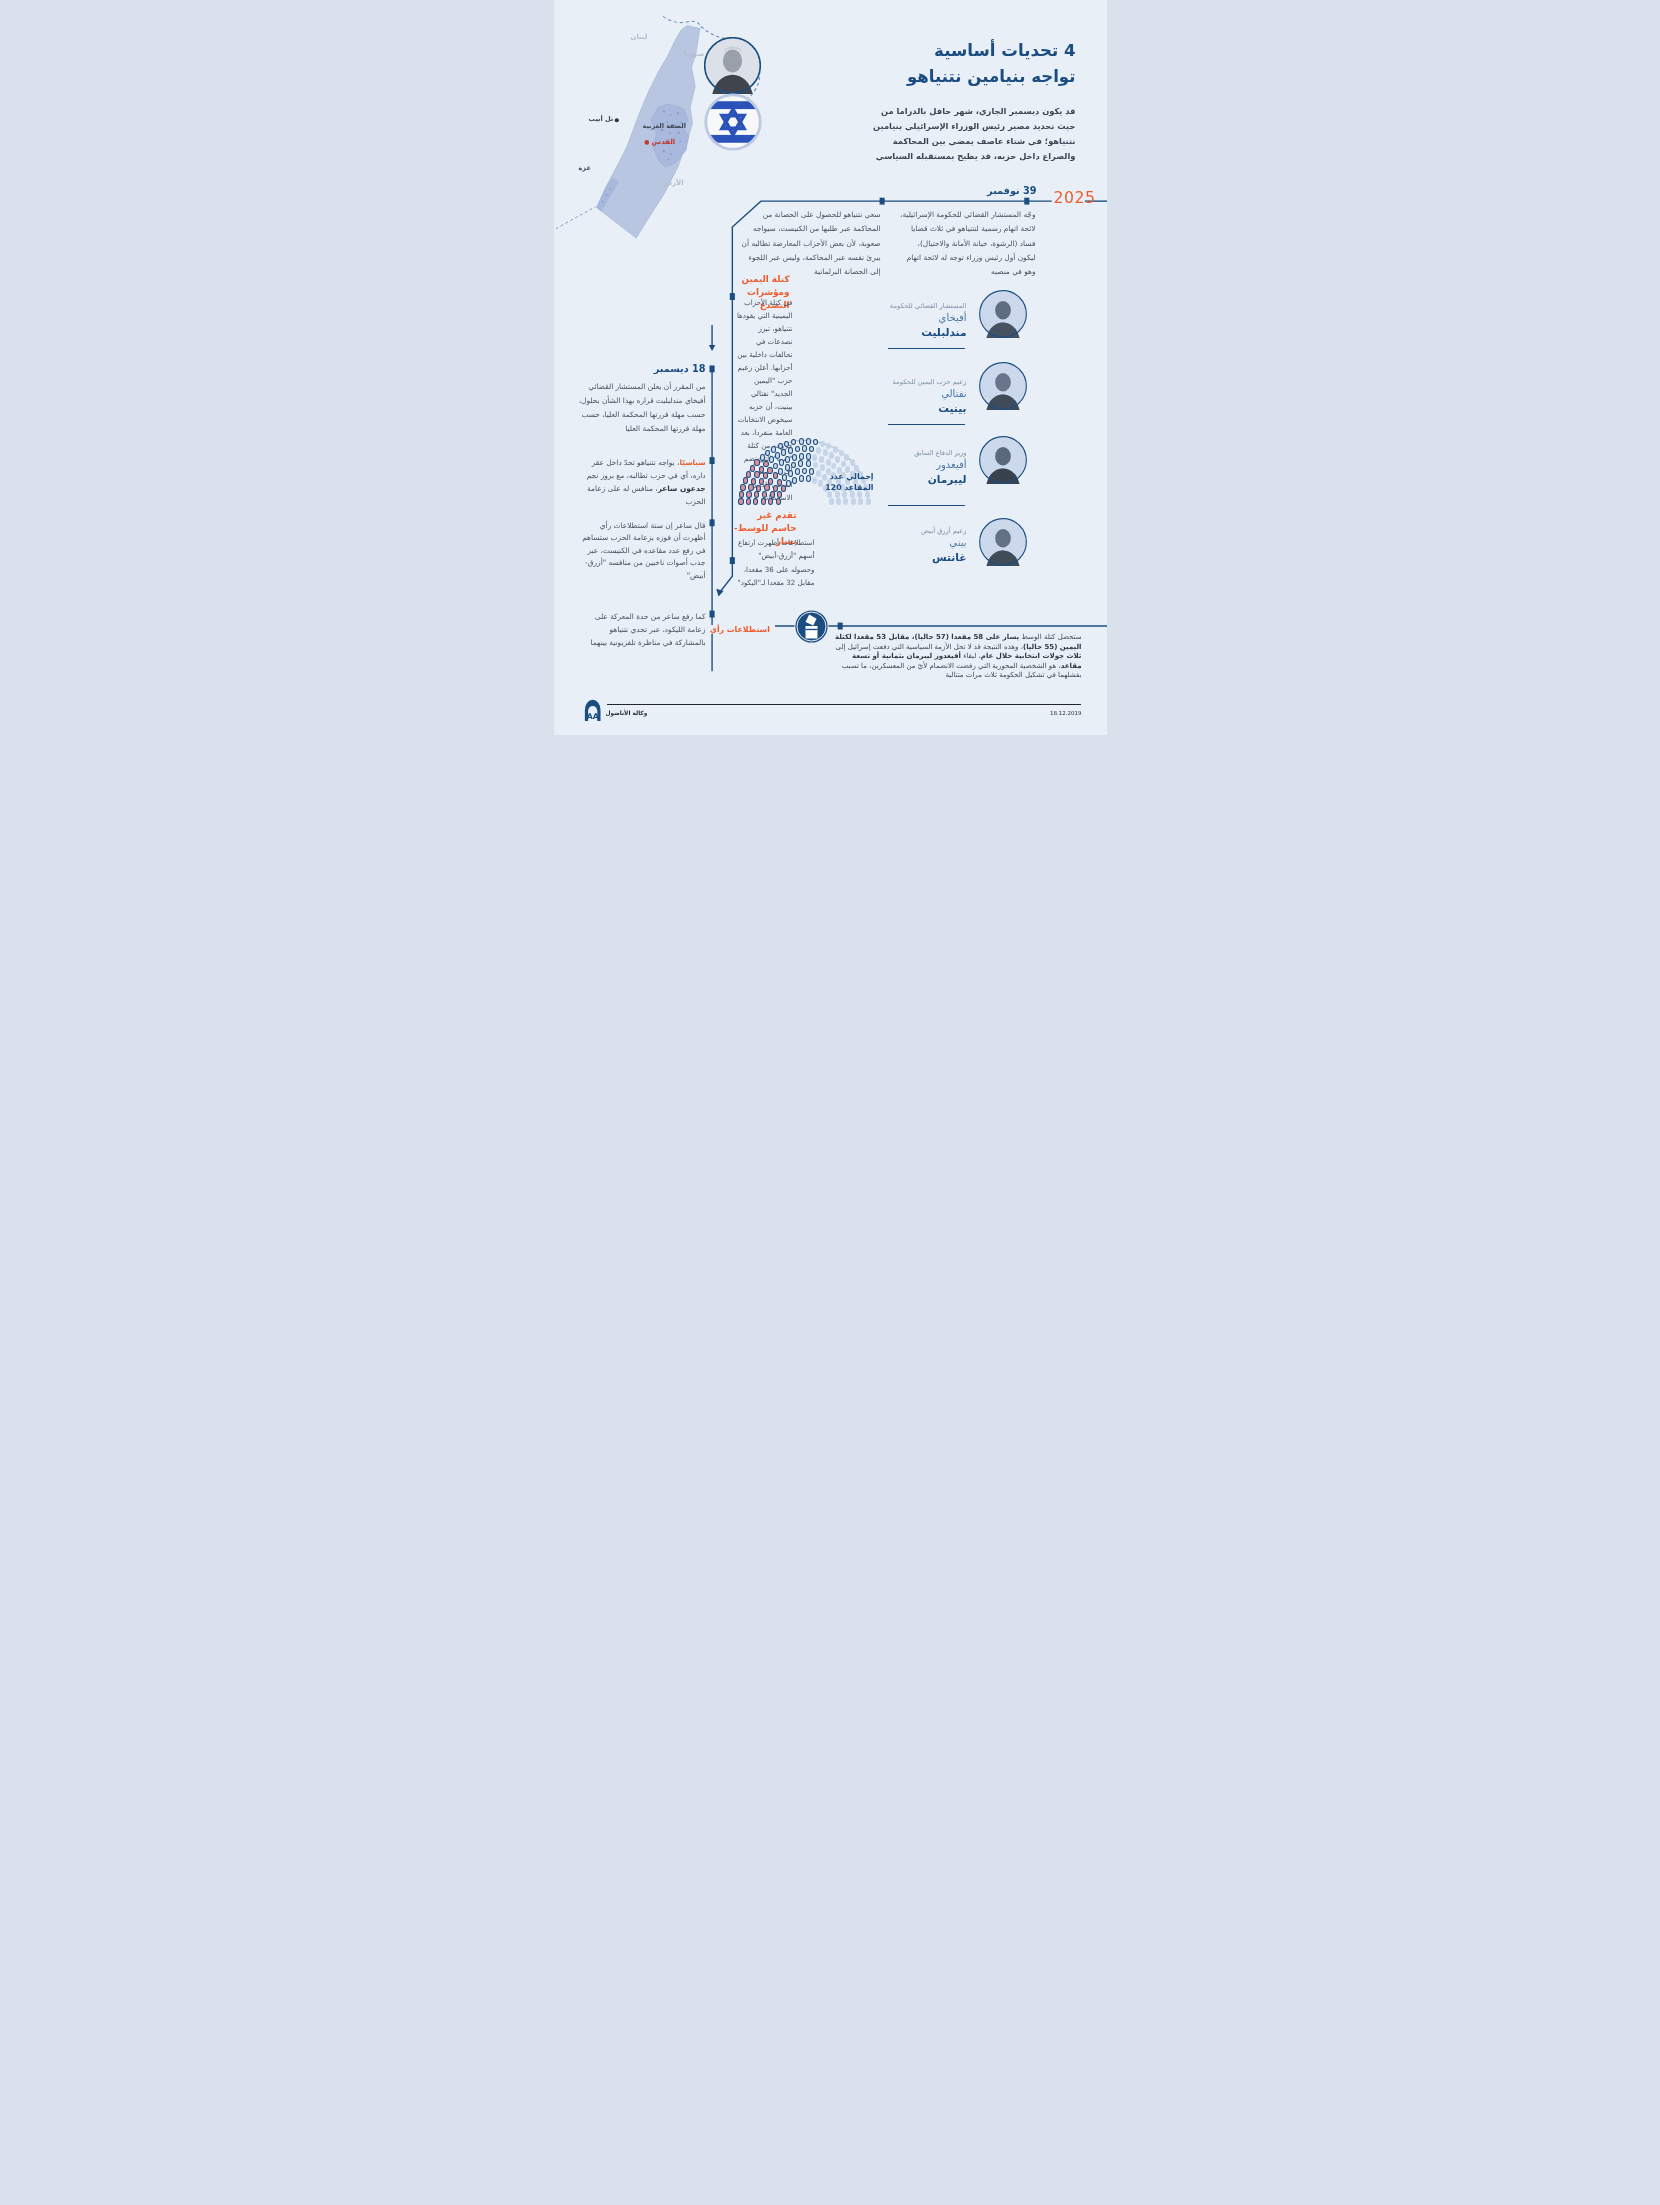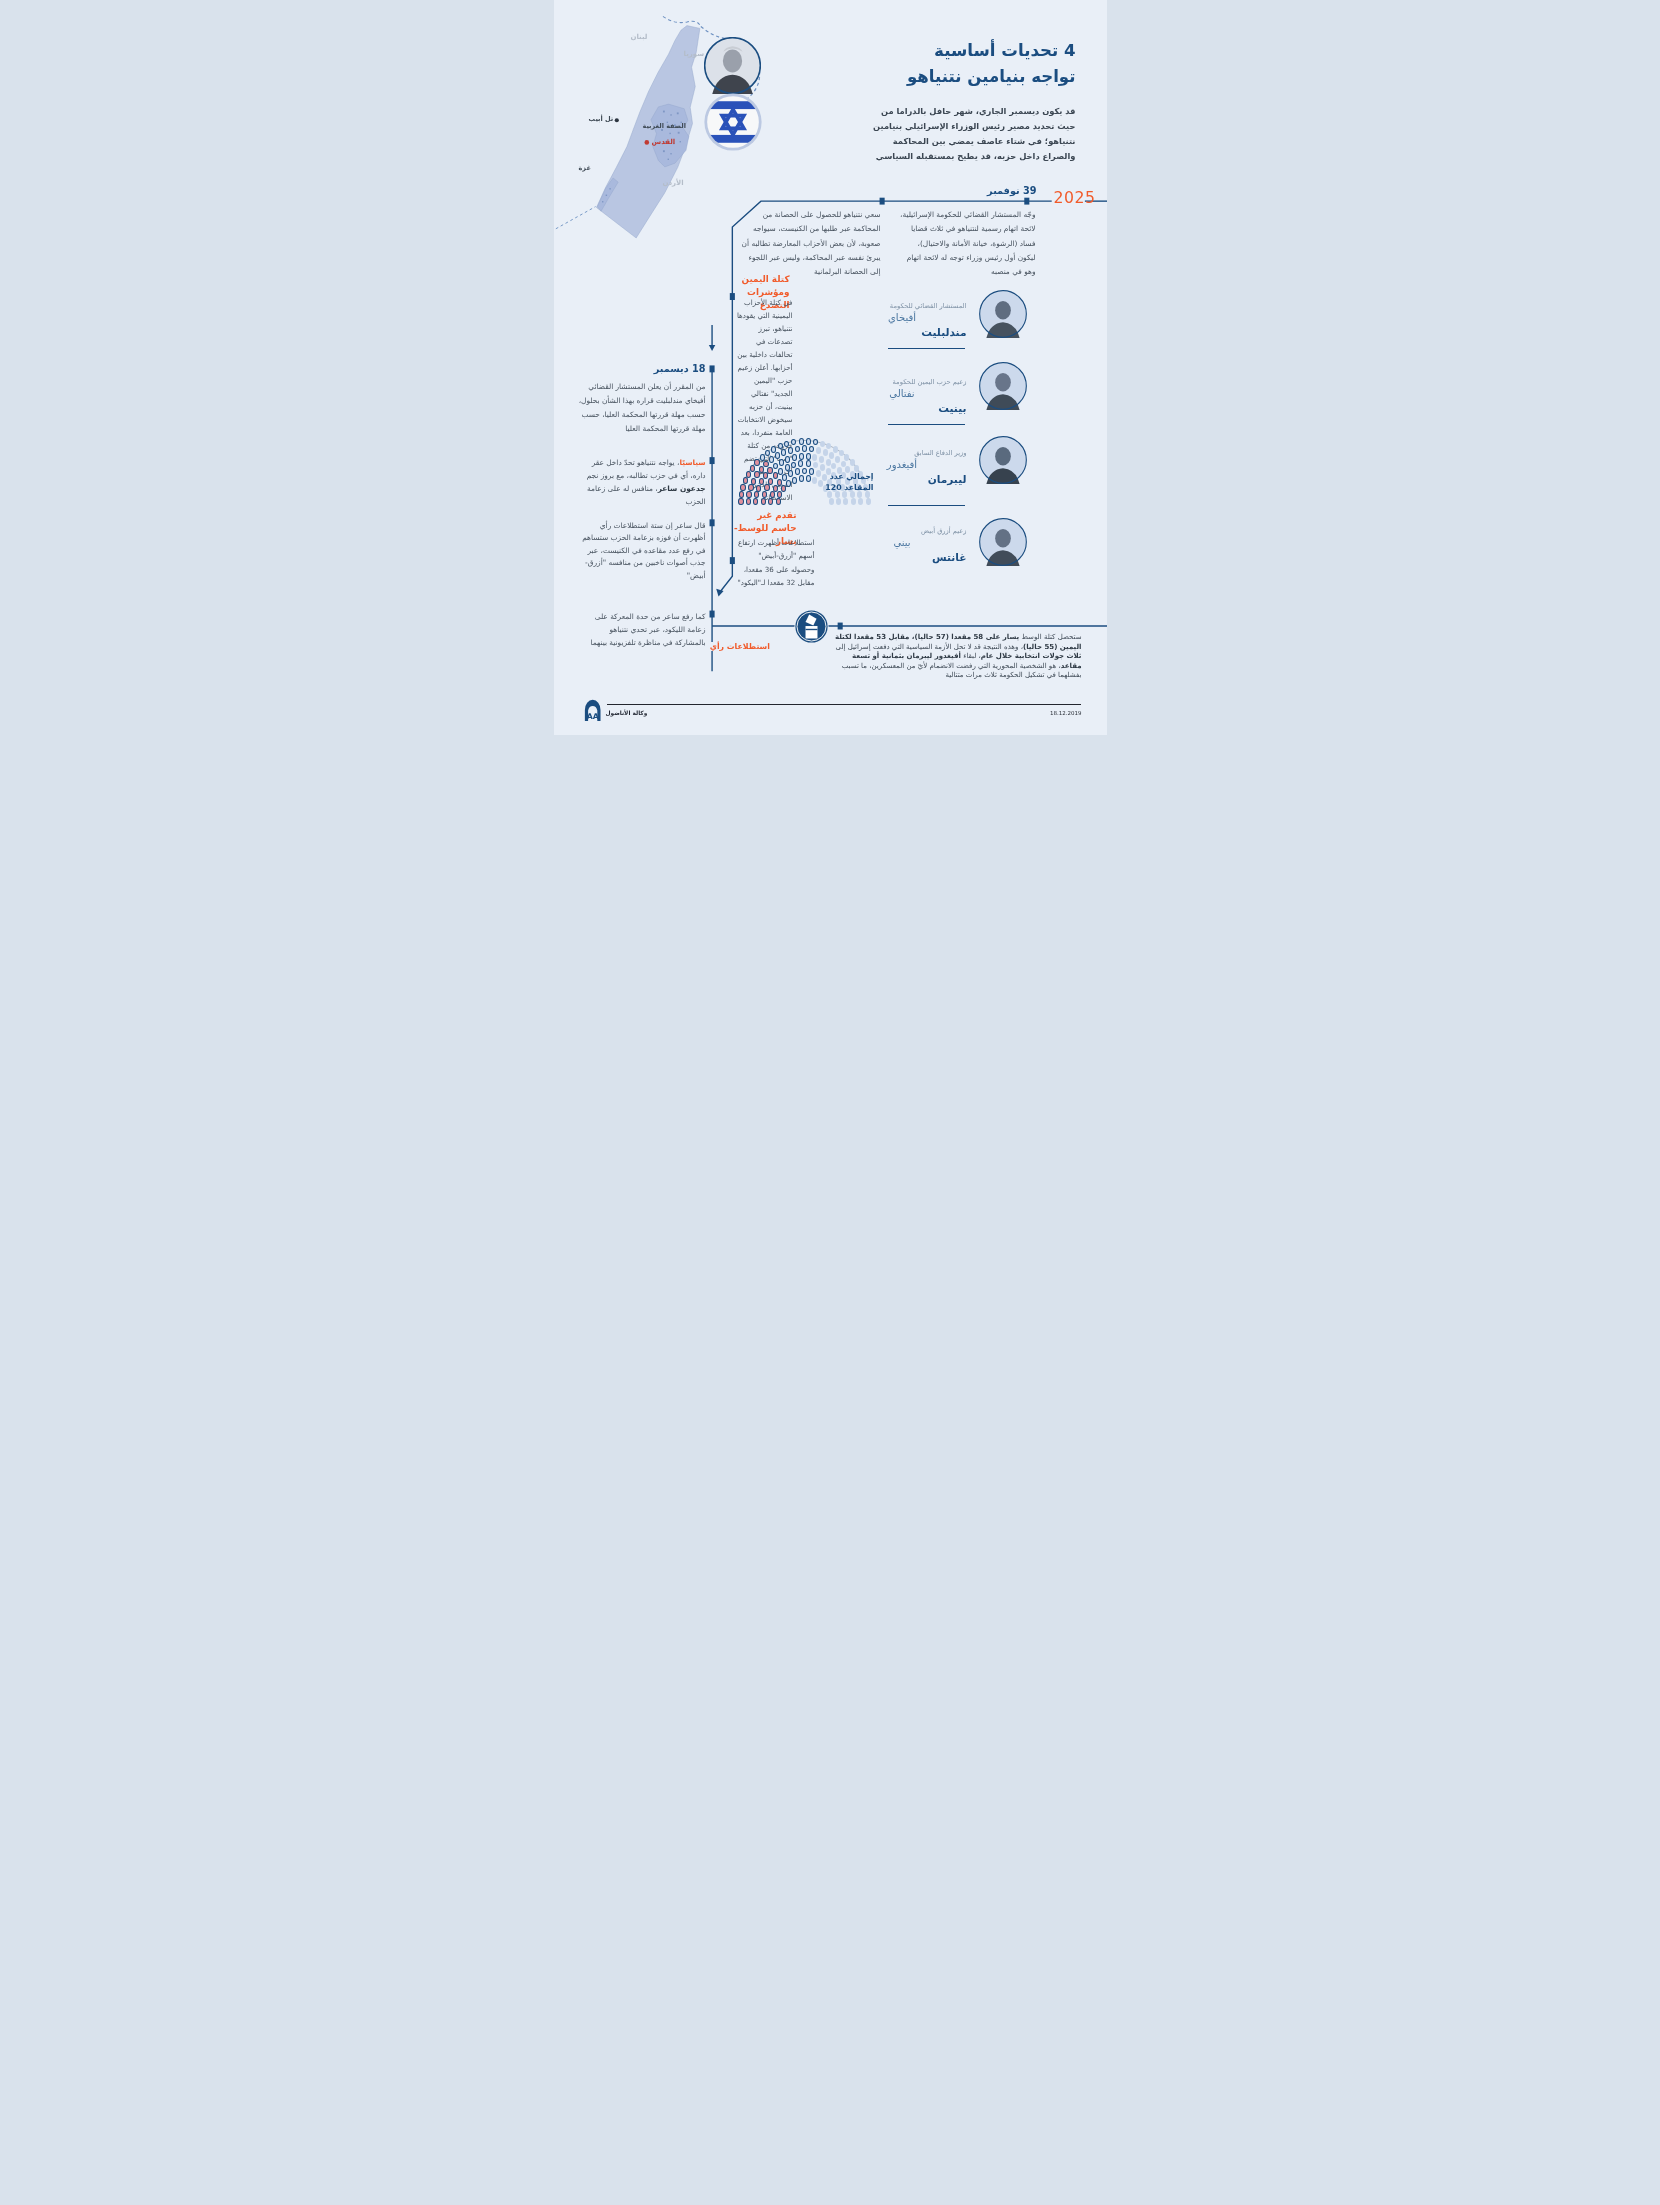--- a/index.html
+++ b/index.html
@@ -12,21 +12,21 @@
   .abs{position:absolute;}
   
   .title{color:#1b4d80;font-size:16.6px;font-weight:bold;line-height:1.55;text-align:right;letter-spacing:-0.2px;}
   .intro{color:#3c4753;font-size:8.3px;font-weight:600;line-height:1.8;text-align:right;}
   .date-navy{color:#1b4d80;font-size:9.7px;font-weight:bold;text-align:right;}
   .year{color:#f15b2b;font-size:15.7px;font-weight:400;letter-spacing:0.5px;}
   .body-txt{color:#47525e;font-size:7.4px;line-height:14.3px;text-align:right;}
   .body-sm{color:#47525e;font-size:7.1px;line-height:13px;text-align:right;}
   .orange-h{color:#f15b2b;font-size:8.8px;font-weight:bold;line-height:1.5;text-align:right;}
   .role{color:#7e91a5;font-size:6.7px;text-align:right;}
-  .fname{color:#4a76a0;font-size:10px;text-align:center;}
+  .fname{color:#4a76a0;font-size:10px;text-align:right;}
   .lname{color:#1b4d80;font-size:10.6px;font-weight:bold;text-align:right;}
   .seg-bold{font-weight:bold;color:#2f3a45;}
   .seg-orange{color:#f15b2b;font-weight:bold;}
   .map-label-far{color:#b4bdc9;font-size:7px;font-weight:600;}
   .map-label{color:#3f4a55;font-size:6.5px;font-weight:bold;}
   .map-label-red{color:#c13b33;font-size:7px;font-weight:bold;text-align:center;}
   .divider{position:absolute;height:1.2px;background:#1b4d80;}
   .seats-label{color:#1b4d80;font-size:7.8px;font-weight:bold;line-height:1.45;text-align:right;}
   .polls-label{color:#f15b2b;font-size:7.8px;font-weight:bold;background:#e9eff7;padding:0 4.6px;}
   .bottom-par{color:#3d4854;font-size:7px;line-height:9.5px;text-align:right;}
@@ -334,21 +334,21 @@
     <div>إجمالي عدد</div>
     <div>المقاعد 120</div>
   </div>
 
   <div class="abs orange-h" style="right:310px;top:509px;width:74px">
     <div>تقدم غير</div>
     <div>حاسم للوسط-يسار</div>
   </div>
   <div class="abs body-sm" style="right:292px;top:536px;width:79px;line-height:13.4px">استطلاعات أظهرت ارتفاع أسهم "أزرق-أبيض" وحصوله على 36 مقعدا، مقابل 32 مقعدا لـ"اليكود"</div>
 
-  <div class="abs polls-label" style="right:332px;top:642px">استطلاعات رأي</div>
+  <div class="abs polls-label" style="right:332px;top:625px">استطلاعات رأي</div>
   <svg class="abs" style="left:240px;top:609px" width="35" height="35" viewBox="-38 -38 76 76">
     <circle cx="0" cy="0" r="37" fill="#e9eff7"></circle>
     <circle cx="0" cy="0" r="35" fill="#1b4d80"></circle>
     <circle cx="0" cy="0" r="31.5" fill="none" stroke="#ffffff" stroke-width="2"></circle>
     <path d="M-5,-26 L11,-17 L4,-2 L-13,-10 Z" fill="#ffffff"></path>
     <rect x="-13" y="-1" width="26" height="27" fill="#ffffff"></rect>
     <rect x="-13" y="5" width="26" height="3" fill="#1b4d80"></rect>
   </svg>
   <div class="abs bottom-par" style="right:25px;top:633px;width:253px"><span>ستحصل كتلة الوسط </span><span class="seg-bold">يسار على 58 مقعدا (57 حاليا)، مقابل 53 مقعدا لكتلة اليمين (55 حاليا)</span><span>، وهذه النتيجة قد لا تحل الأزمة السياسية التي دفعت إسرائيل إلى </span><span class="seg-bold">ثلاث جولات انتخابية خلال عام</span><span>، لبقاء </span><span class="seg-bold">أفيغدور ليبرمان بثمانية أو تسعة مقاعد</span><span>، هو الشخصية المحورية التي رفضت الانضمام لأيّ من المعسكرين، ما تسبب بفشلهما في تشكيل الحكومة ثلاث مرات متتالية</span></div>
 

